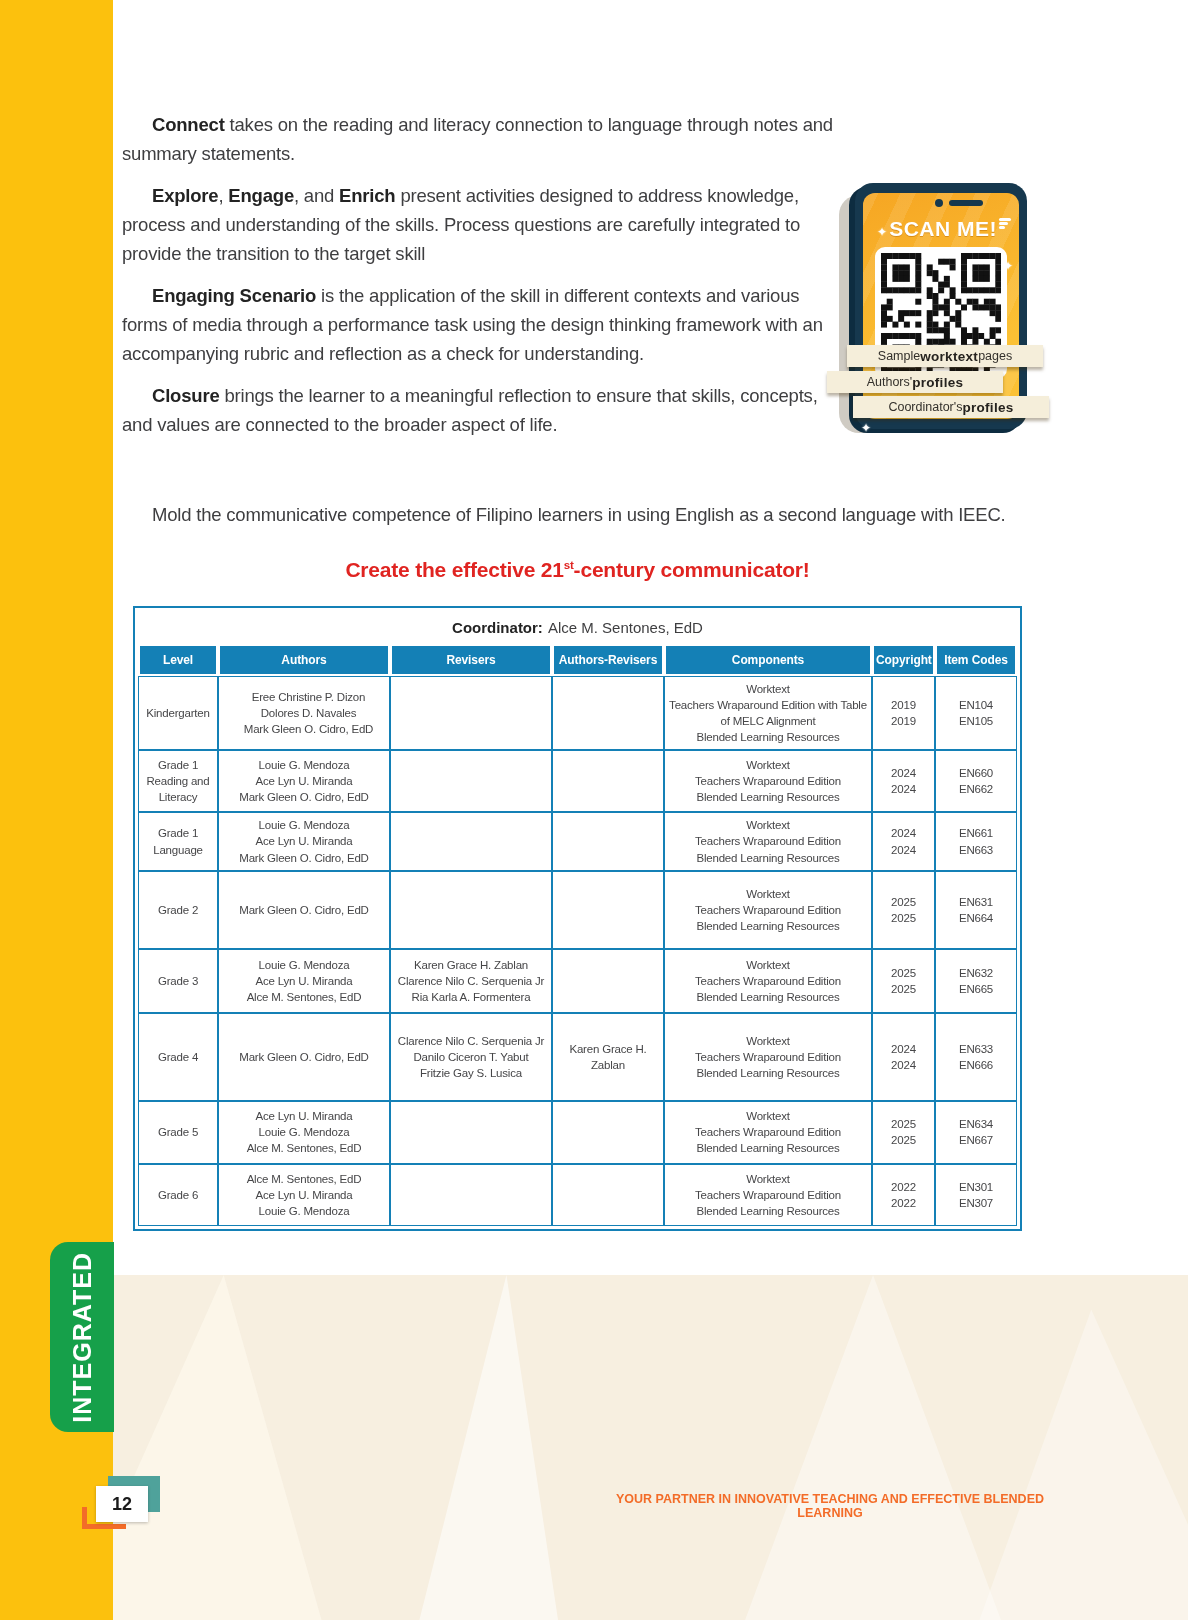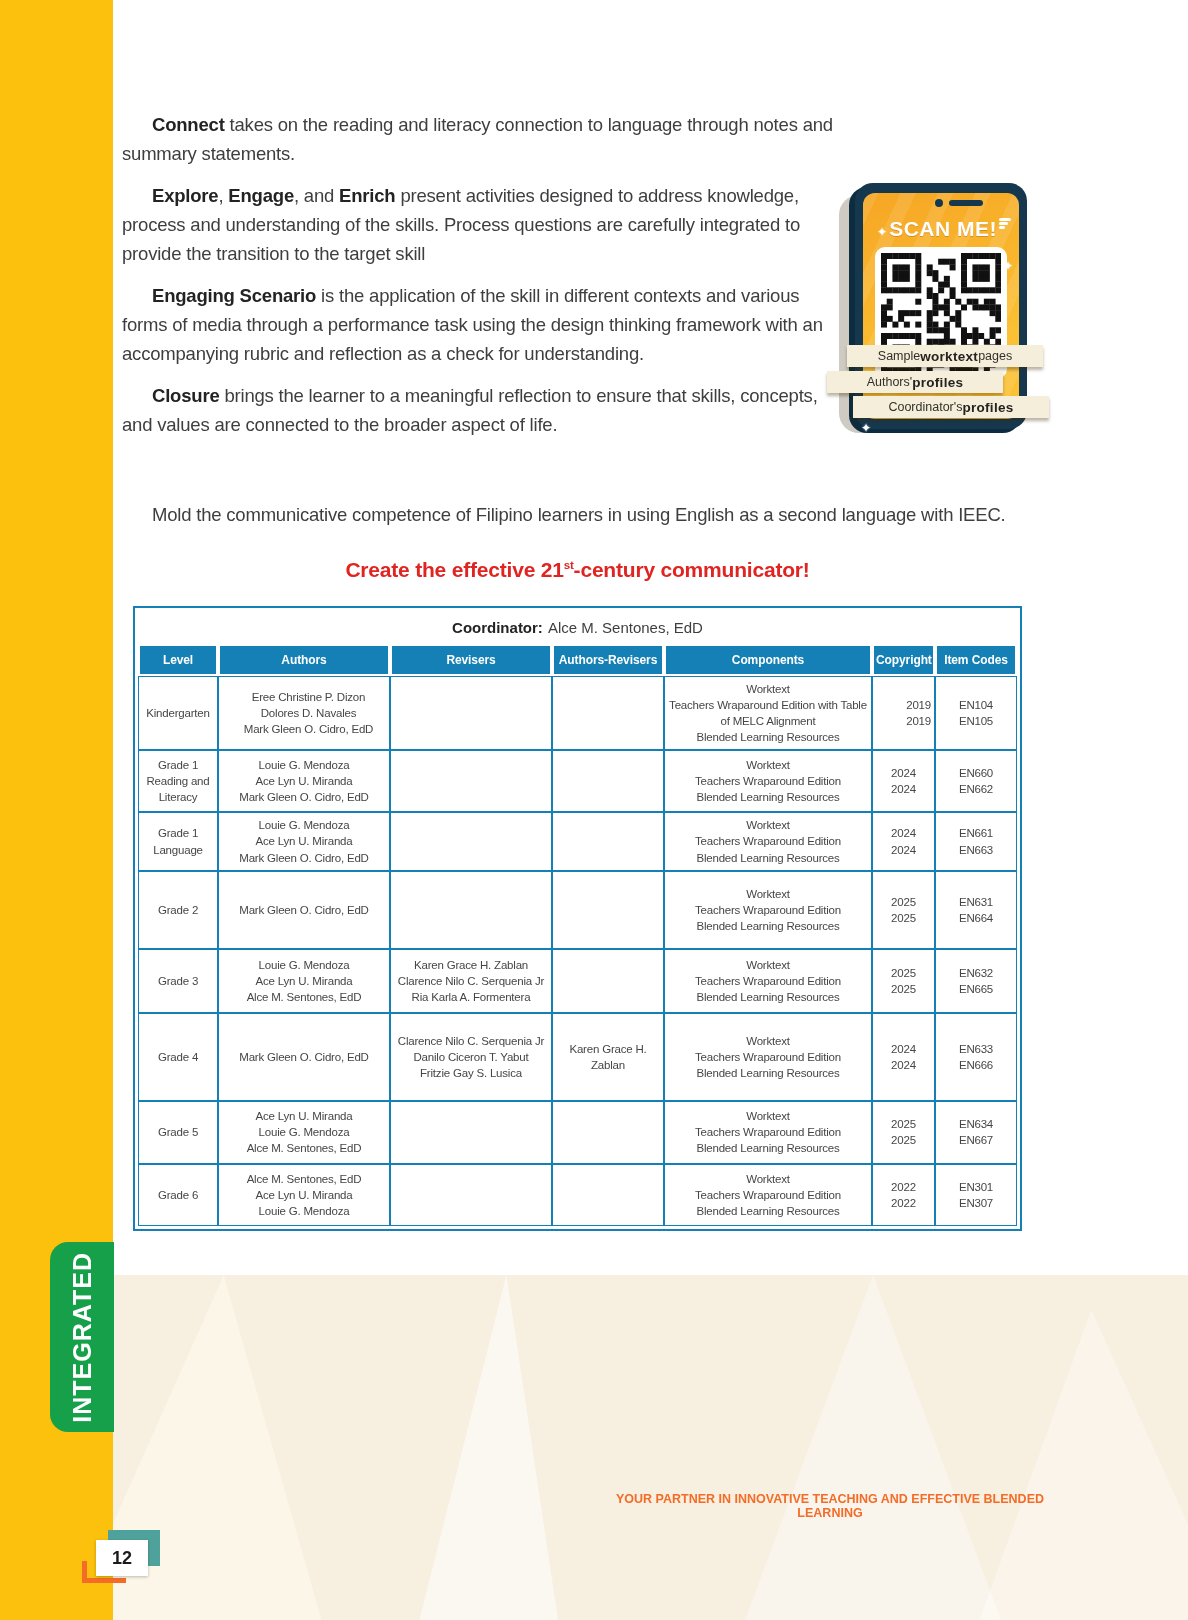--- a/index.html
+++ b/index.html
@@ -92,21 +92,21 @@
   table.data th{
     background:#1480b6;color:#fff;font-size:12px;font-weight:bold;
     border:2.5px solid #fff;padding:7px 2px;letter-spacing:-0.1px;
   }
   table.data td{
     border:1.5px solid #1480b6;background:#fff;
     font-size:11.5px;line-height:1.4;color:#464648;text-align:center;
     vertical-align:middle;padding:4px 3px;letter-spacing:-0.2px;
   }
   
-  .pagenum-wrap{position:absolute;left:96px;top:1540px;width:52px;height:36px;}
+  .pagenum-wrap{position:absolute;left:96px;top:1486px;width:52px;height:36px;}
   .pagenum-teal{position:absolute;right:-12px;top:-10px;width:52px;height:36px;background:#4fa29b;}
   .pagenum-orange{position:absolute;left:-14px;bottom:-7px;width:44px;height:22px;border-left:5px solid #f36c28;border-bottom:5px solid #f36c28;}
   .pagenum-box{
     position:absolute;left:0;top:0;width:52px;height:36px;background:#fff;
     display:flex;align-items:center;justify-content:center;
     font-weight:bold;font-size:18px;color:#1a1a1a;box-shadow:0 1px 3px rgba(0,0,0,.25);
   }
   .logo{
     position:absolute;left:168px;top:1480px;width:172px;height:54px;background:#fdfdfb;
     box-shadow:0 2px 5px rgba(0,0,0,.25);display:flex;align-items:center;padding:4px;
@@ -436,21 +436,21 @@
               <div>Dolores D. Navales</div>
               <div>Mark Gleen O. Cidro, EdD</div>
             </td>
             <td style="height: 74px;"></td>
             <td style="height: 74px;"></td>
             <td style="height: 74px;">
               <div>Worktext</div>
               <div>Teachers Wraparound Edition with Table of MELC Alignment</div>
               <div>Blended Learning Resources</div>
             </td>
-            <td style="height: 74px; text-align: right;">
+            <td style="height: 74px;">
               <div>2019</div>
               <div>2019</div>
             </td>
             <td style="height: 74px;">
               <div>EN104</div>
               <div>EN105</div>
             </td>
           </tr>
           <tr>
             <td style="height: 62px;">

